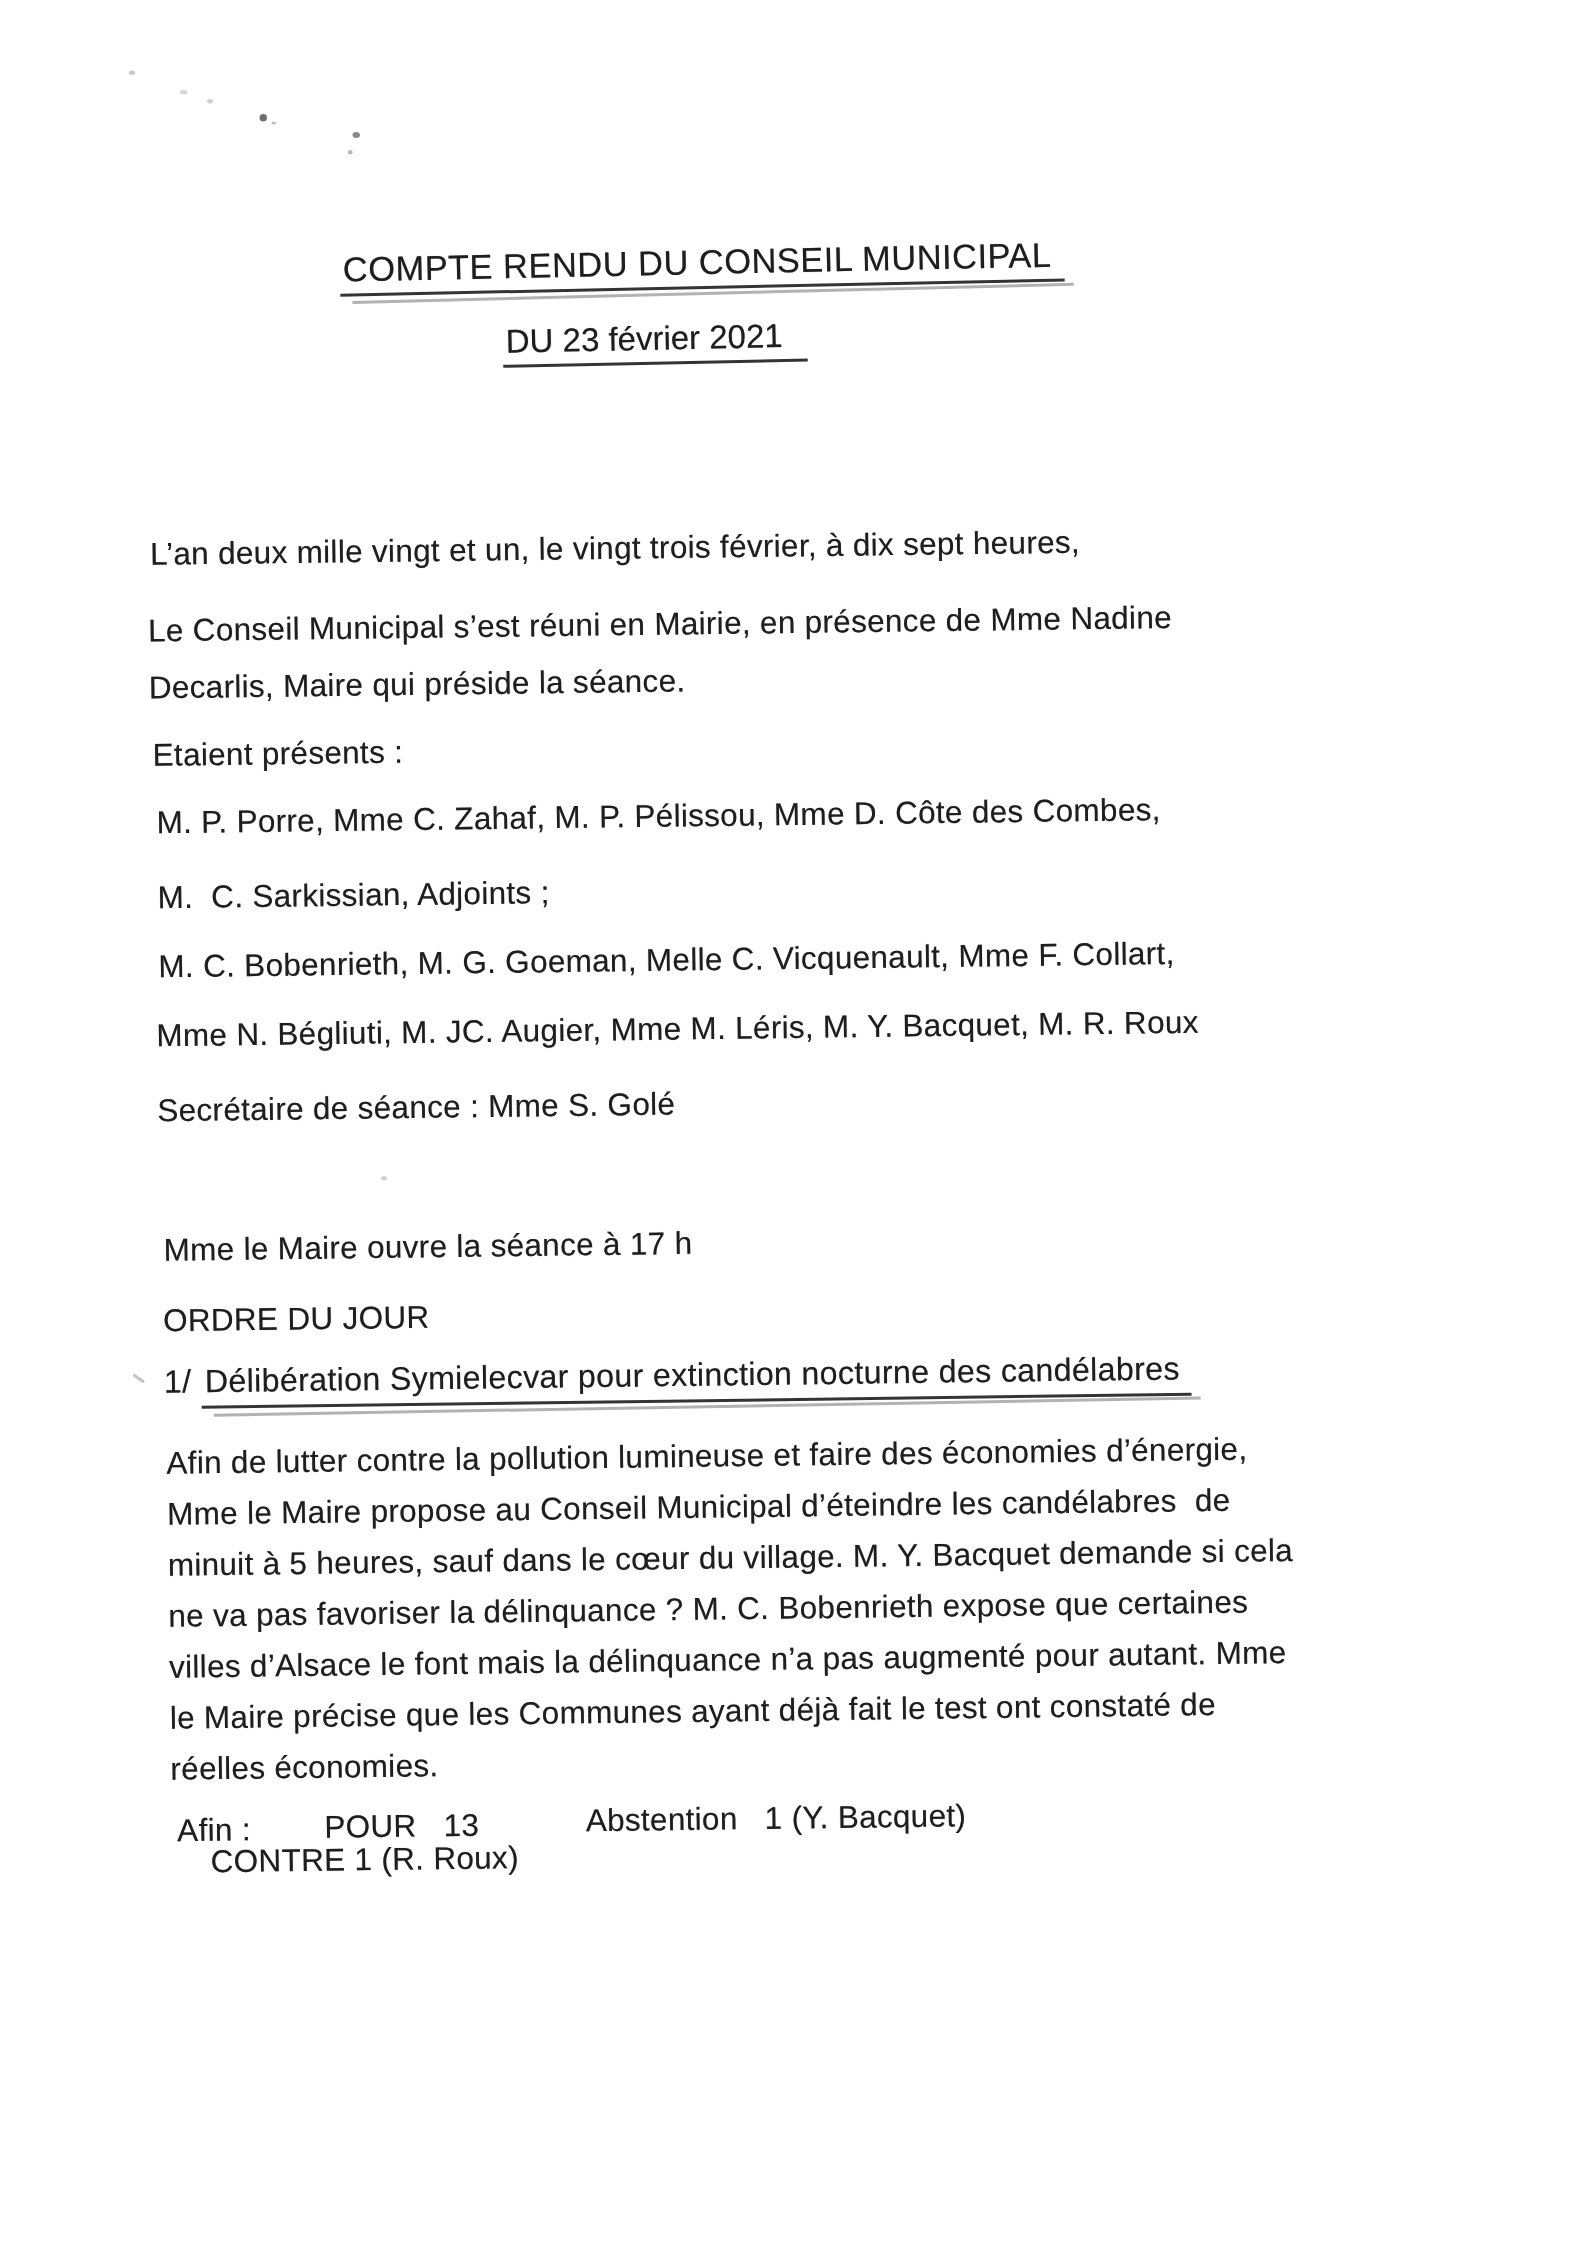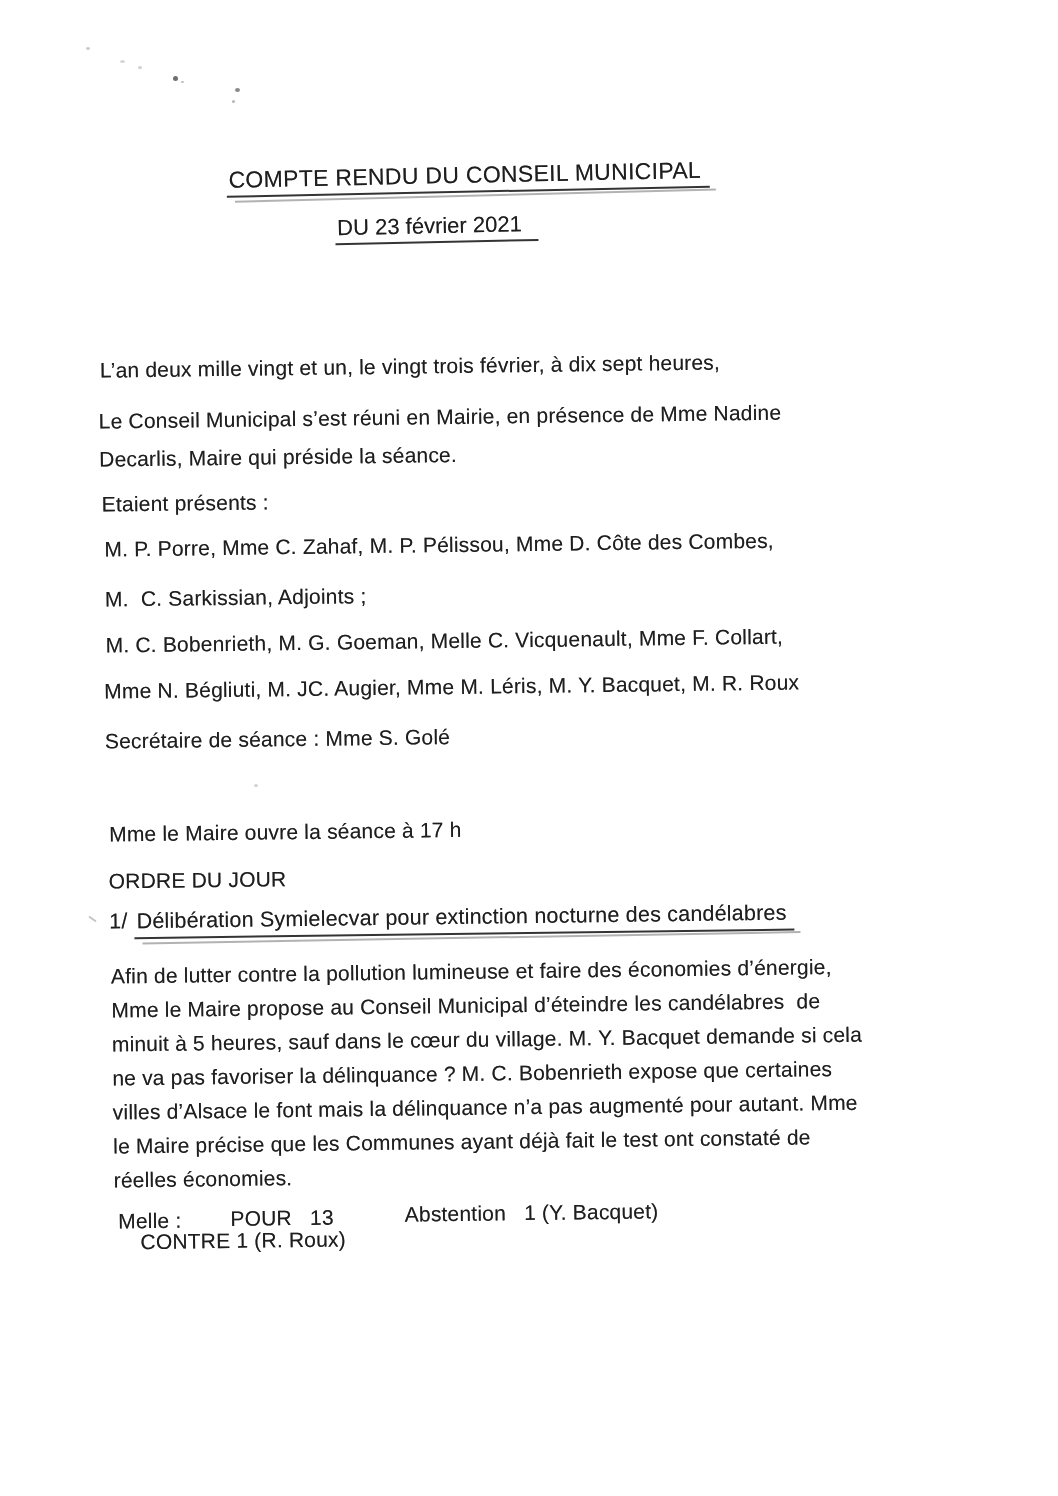--- a/index.html
+++ b/index.html
@@ -159,16 +159,16 @@
     <div class="t l-h1"><span class="num">1/</span><span class="u ghost">Délibération Symielecvar pour extinction nocturne des candélabres</span></div>
 
     <div class="t l-b1">Afin de lutter contre la pollution lumineuse et faire des économies d’énergie,</div>
     <div class="t l-b2">Mme le Maire propose au Conseil Municipal d’éteindre les candélabres  de</div>
     <div class="t l-b3">minuit à 5 heures, sauf dans le cœur du village. M. Y. Bacquet demande si cela</div>
     <div class="t l-b4">ne va pas favoriser la délinquance ? M. C. Bobenrieth expose que certaines</div>
     <div class="t l-b5">villes d’Alsace le font mais la délinquance n’a pas augmenté pour autant. Mme</div>
     <div class="t l-b6">le Maire précise que les Communes ayant déjà fait le test ont constaté de</div>
     <div class="t l-b7">réelles économies.</div>
 
-    <div class="t l-vote"><span>Melle :</span><span class="g1">POUR   13</span><span class="g2">Abstention   1 (Y. Bacquet)</span><span class="g3">CONTRE 1 (R. Roux)</span></div>
+    <div class="t l-vote"><span>Afin :</span><span class="g1">POUR   13</span><span class="g2">Abstention   1 (Y. Bacquet)</span><span class="g3">CONTRE 1 (R. Roux)</span></div>
 
   </div>
 </div>
 
 </body></html>

